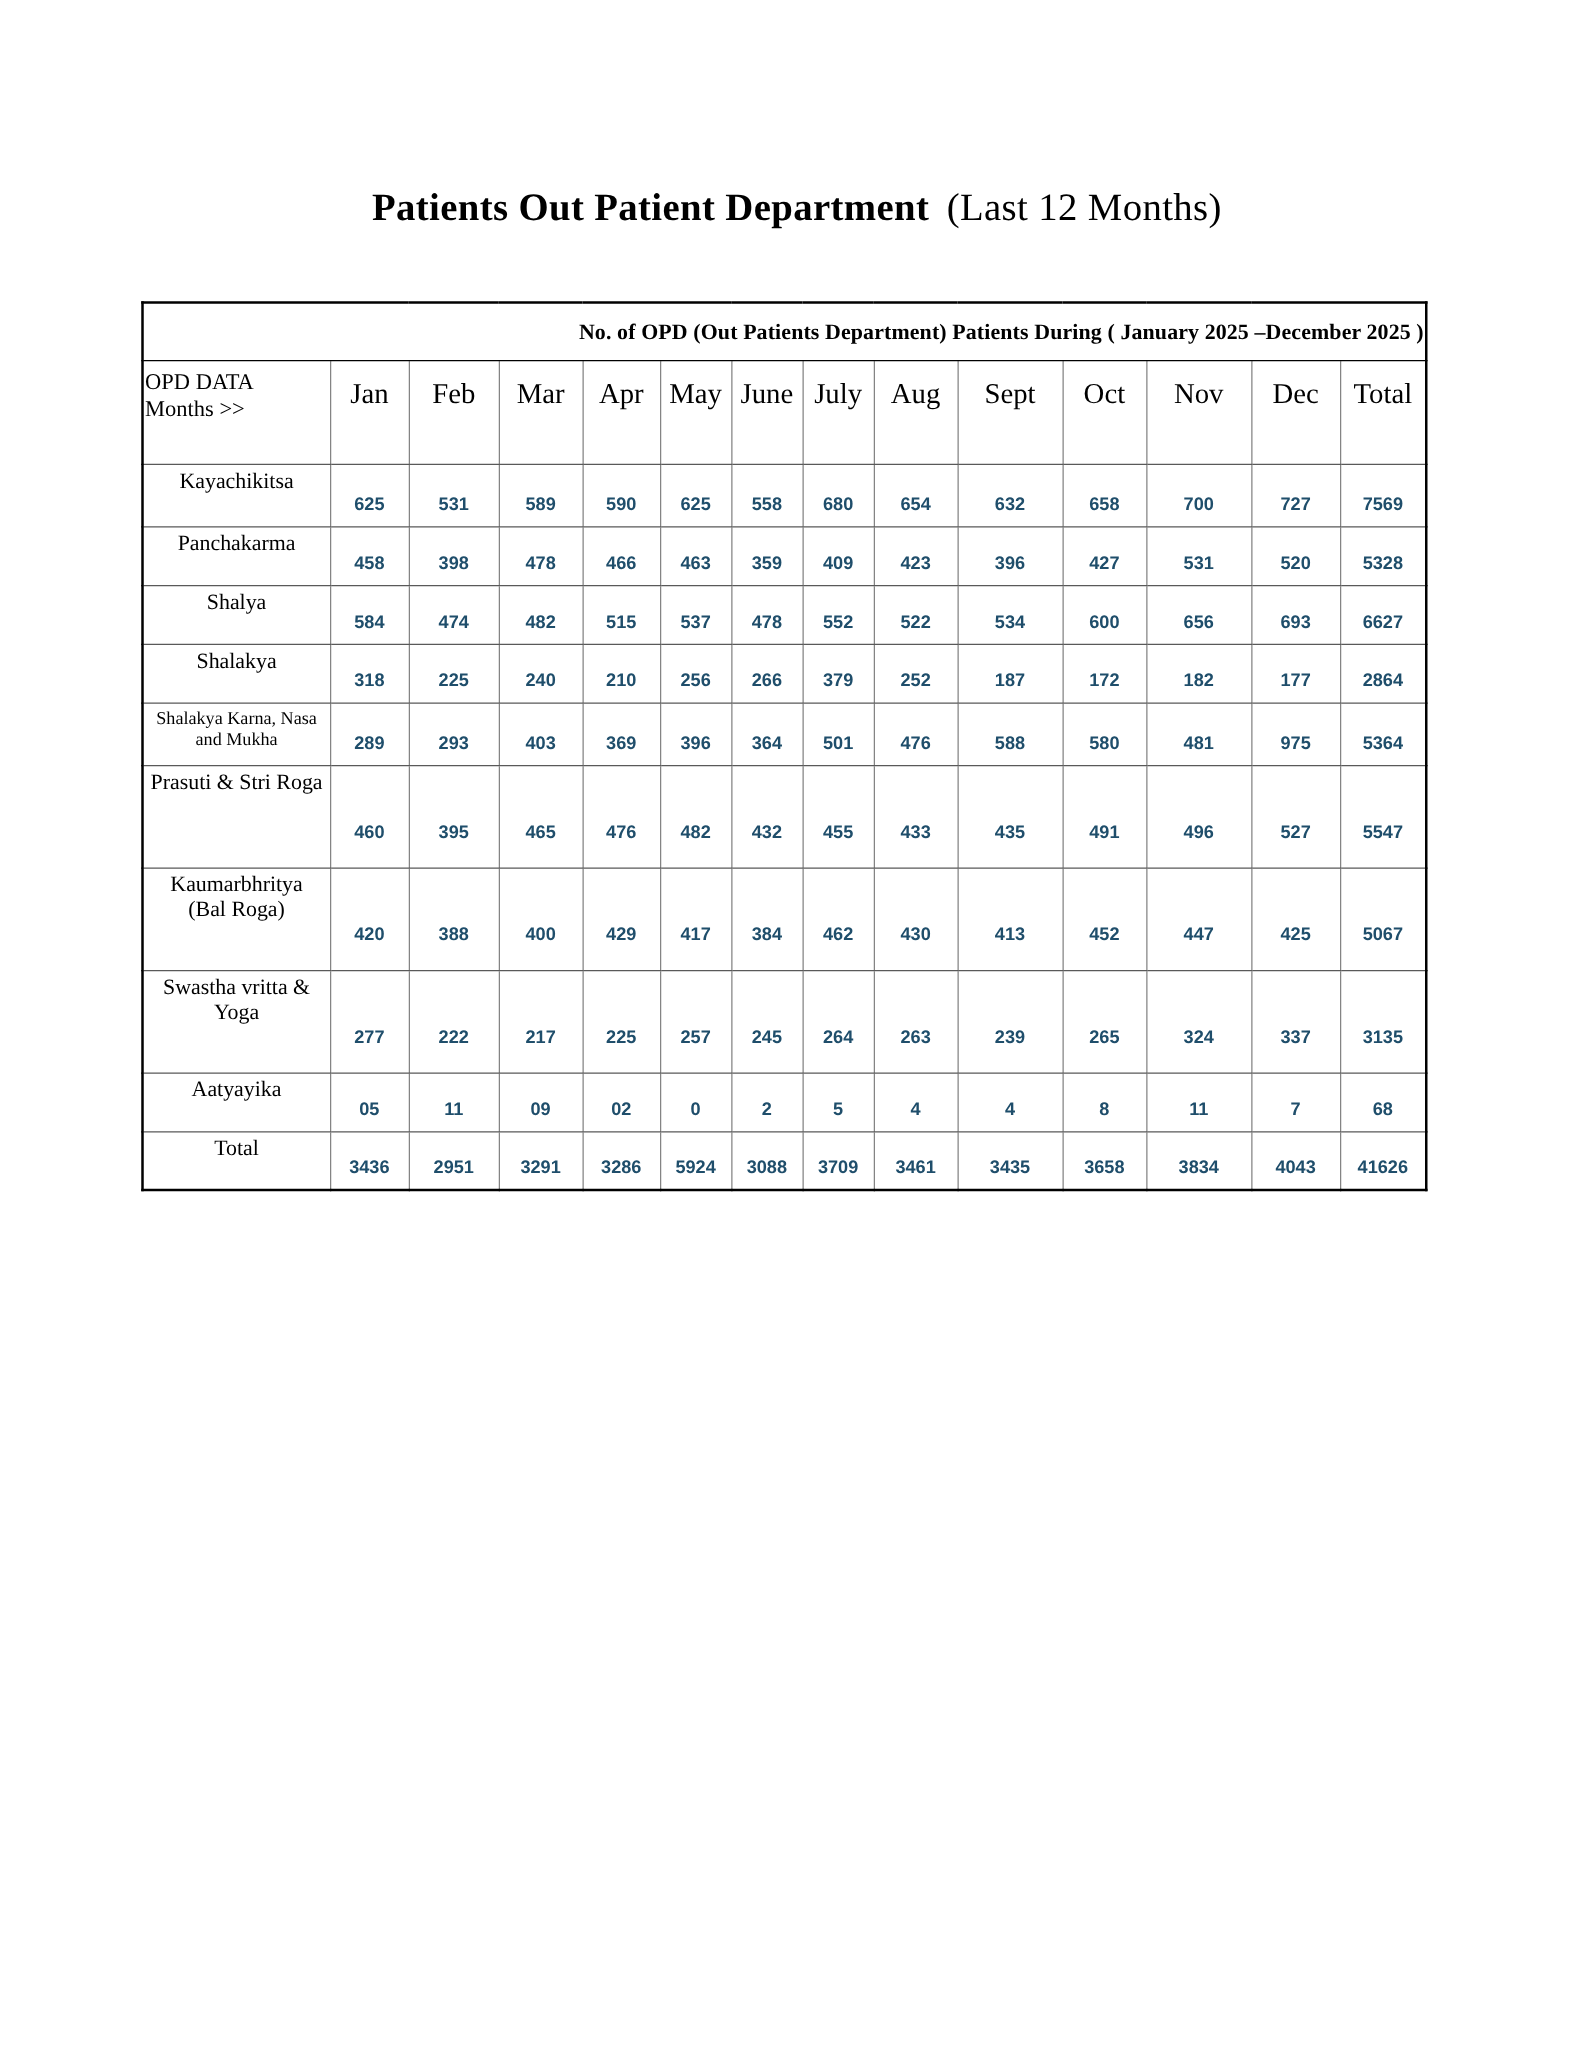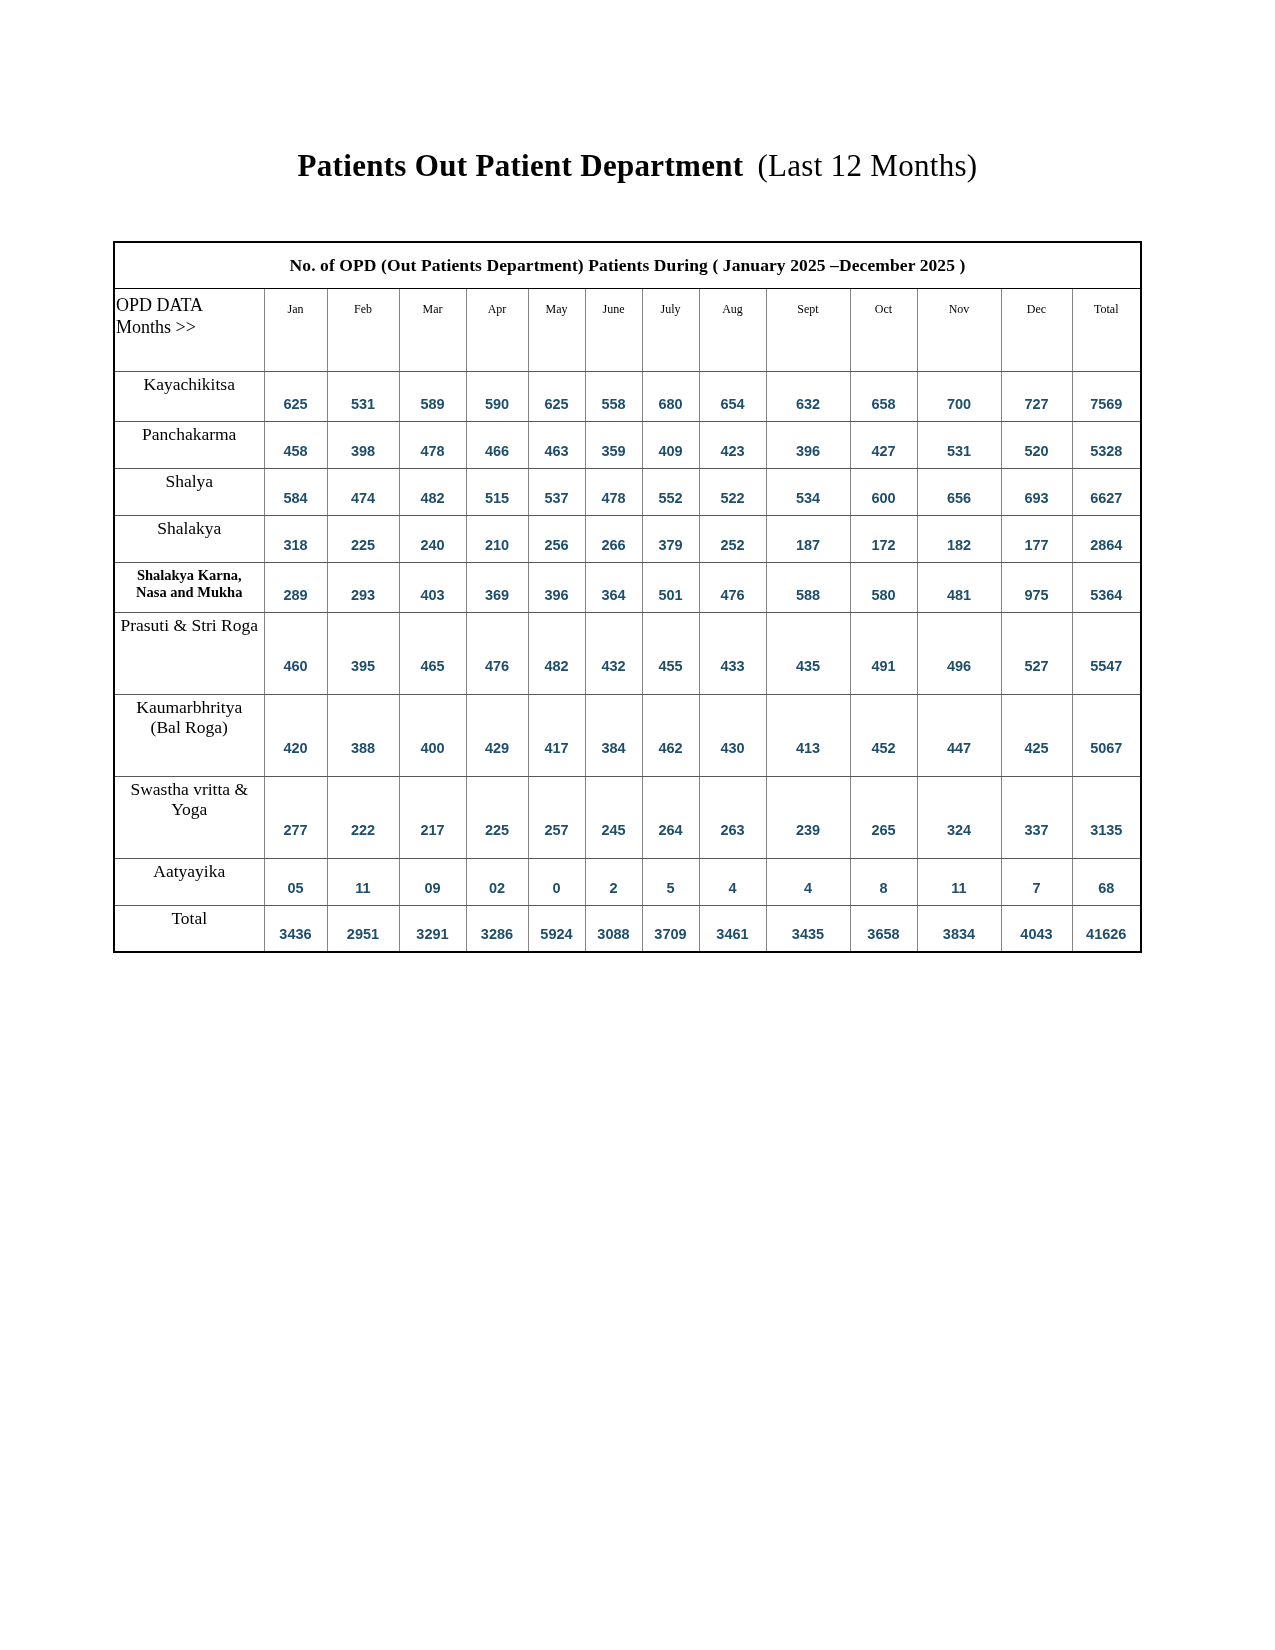--- a/index.html
+++ b/index.html
@@ -36,59 +36,59 @@
   }
   td {
     border-left: 1px solid #848484;
     border-right: 1px solid #848484;
     border-top: 1.5px solid #595959;
     border-bottom: 1.5px solid #595959;
     overflow: hidden;
   }
   td.caption-cell {
     height: 46px;
-    text-align: center;
+    text-align: right;
     vertical-align: middle;
     font-weight: 700;
     font-size: 17.5px;
     border: 1.5px solid #000;
     letter-spacing: 0.1px;
     margin-left: 40px;
   }
   tr.header-row { height: 83px; }
   td.corner-cell {
     vertical-align: top;
     text-align: left;
     font-size: 18px;
     padding-top: 5px;
     line-height: 1.25;
   }
   td.month-header {
     vertical-align: top;
     text-align: center;
-    font-size: 12px;
+    font-size: 23px;
     padding-top: 13px;
   }
   tbody tr { height: 47px; }
   tbody tr:nth-child(1) { height: 50px; }
   tbody tr:nth-child(5) { height: 50px; }
   tbody tr:nth-child(6),
   tbody tr:nth-child(7),
   tbody tr:nth-child(8) { height: 82px; }
   tbody tr:nth-child(11) { height: 53px; }
 
   td.row-label {
     vertical-align: top;
     text-align: center;
     font-size: 17.5px;
     padding: 2px 5px 0 5px;
     line-height: 1.18;
     margin-left: 48px;
   }
-  tbody tr:nth-child(5) td.row-label { font-size: 14.5px; padding-top: 4px; font-weight: bold; }
+  tbody tr:nth-child(5) td.row-label { font-size: 14.5px; padding-top: 4px; }
   tbody tr:nth-child(11) td.row-label { font-weight: 700; font-size: 18px; }
 
   td.num {
     vertical-align: bottom;
     text-align: center;
     font-family: "Liberation Sans", sans-serif;
     font-weight: 700;
     font-size: 14.5px;
     color: var(--num-color);
     padding: 0 2px 9px 2px;

